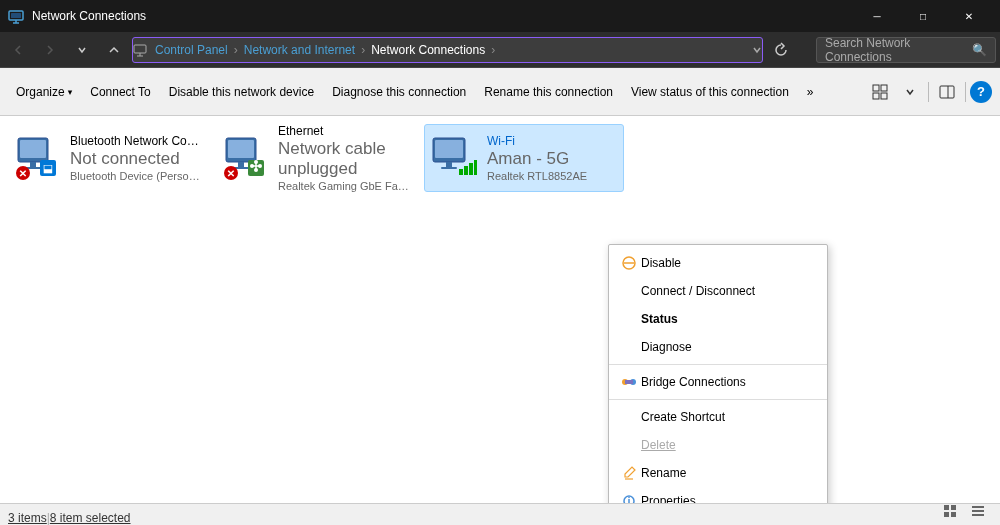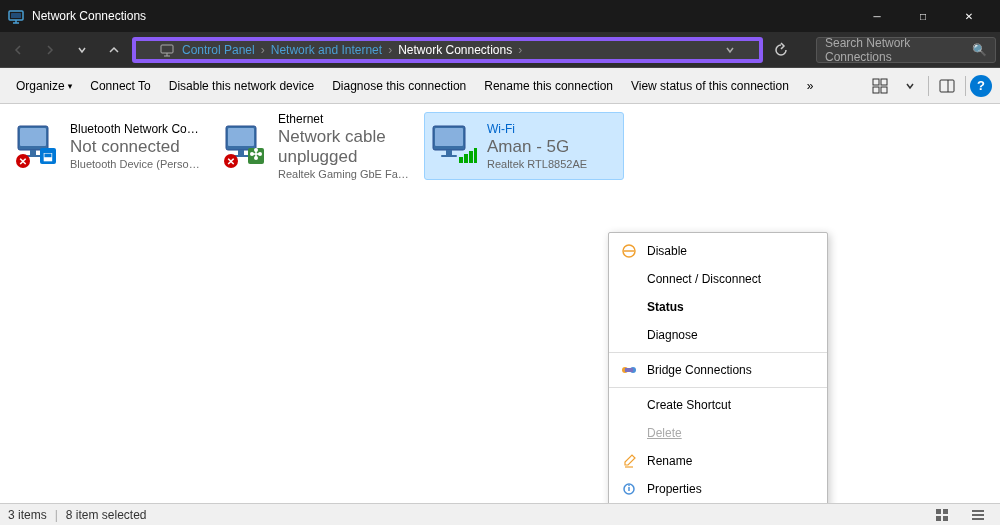--- a/index.html
+++ b/index.html
@@ -70,25 +70,25 @@
       justify-content: center;
       color: #ccc;
       cursor: pointer;
       border-radius: 3px;
     }
     .nav-btn.disabled { color: #555; cursor: default; }
     #address-bar {
       flex: 1;
       height: 26px;
       background: #3d3d3d;
-      border: 4px solid #8b5cf6;
+      border: 1px solid #8b5cf6;
       border-radius: 3px;
       display: flex;
       align-items: center;
-      padding: 0 24px;
+      padding: 0 0;
       color: #fff;
       font-size: 12px;
       gap: 4px;
     }
     .breadcrumb-sep { color: #888; margin: 0 2px; }
     #search-box {
       width: 180px;
       height: 26px;
       background: #3d3d3d;
       border: 1px solid #555;
@@ -106,21 +106,21 @@
       display: flex;
       align-items: center;
       justify-content: center;
       color: #ccc;
       cursor: pointer;
     }
 
     
     #toolbar {
       background: #f0f0f0;
-      height: 36px;
+      height: 48px;
       display: flex;
       align-items: center;
       padding: 0 8px;
       gap: 2px;
       flex-shrink: 0;
       border-bottom: 1px solid #ccc;
     }
     .toolbar-btn {
       padding: 4px 8px;
       height: 28px;
@@ -213,27 +213,28 @@
       white-space: nowrap;
       overflow: hidden;
       text-overflow: ellipsis;
     }
 
     
     #status-bar {
       background: #f0f0f0;
       height: 22px;
       display: flex;
-      align-items: center;
+      align-items: flex-end;
       padding: 0 8px;
       border-top: 1px solid #ccc;
       color: #333;
       font-size: 12px;
       flex-shrink: 0;
-      gap: 8px;
+      gap: 0;
+      text-decoration: underline;
     }
     .status-sep { color: #aaa; }
 
     
     #context-menu {
       position: absolute;
       top: 128px;
       left: 608px;
       width: 220px;
       background: #ffffff;
@@ -243,21 +244,21 @@
       z-index: 100;
       padding: 4px 0;
     }
     .ctx-item {
       display: flex;
       align-items: center;
       padding: 5px 16px 5px 10px;
       cursor: pointer;
       color: #000;
       font-size: 12px;
-      gap: 8px;
+      gap: 2px;
       height: 28px;
     }
     .ctx-item.bold { font-weight: bold; }
     .ctx-item.disabled { color: #aaa; cursor: default; text-decoration: underline; }
     .ctx-separator {
       height: 1px;
       background: #ddd;
       margin: 3px 0;
     }
     .ctx-icon {

